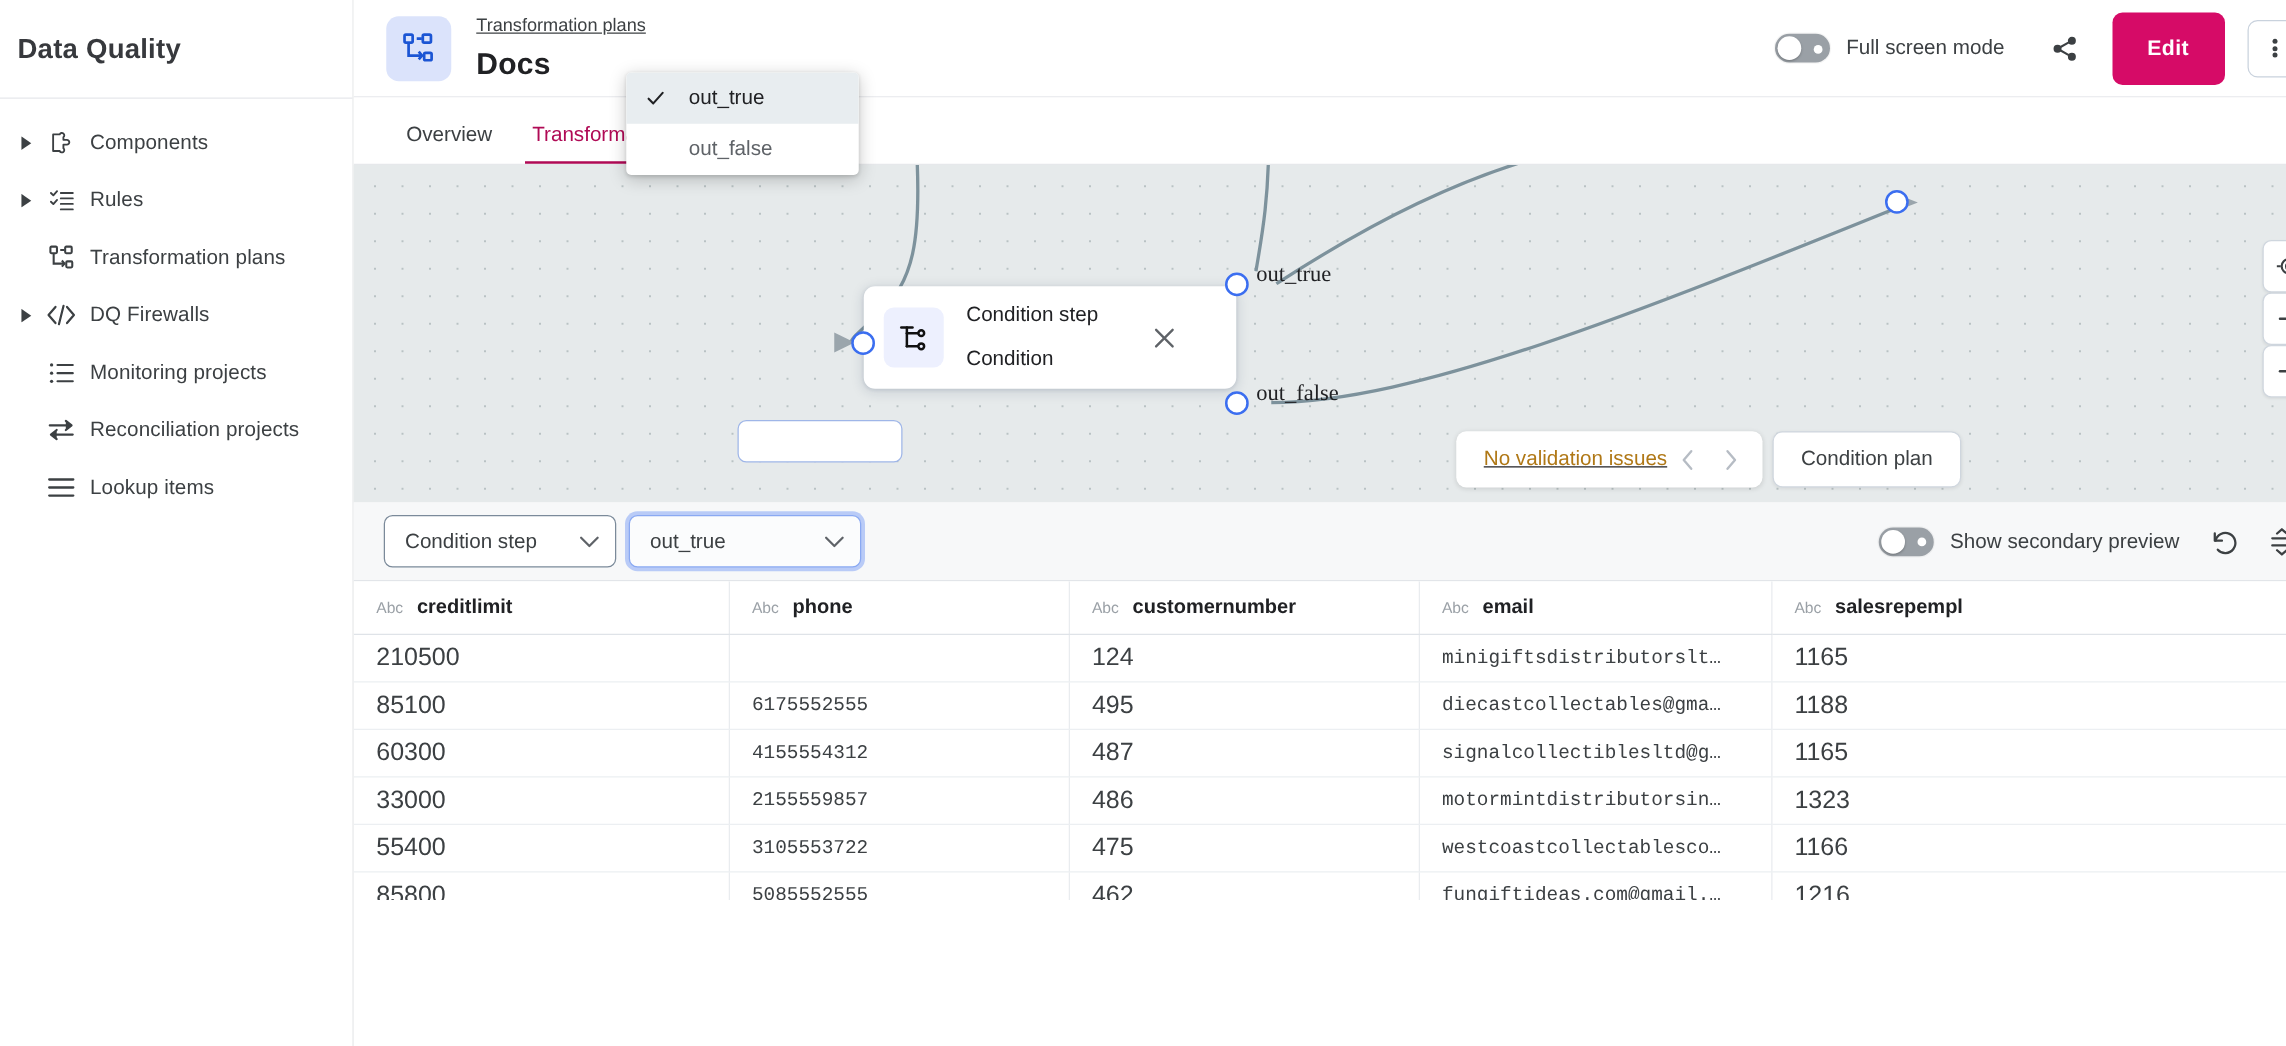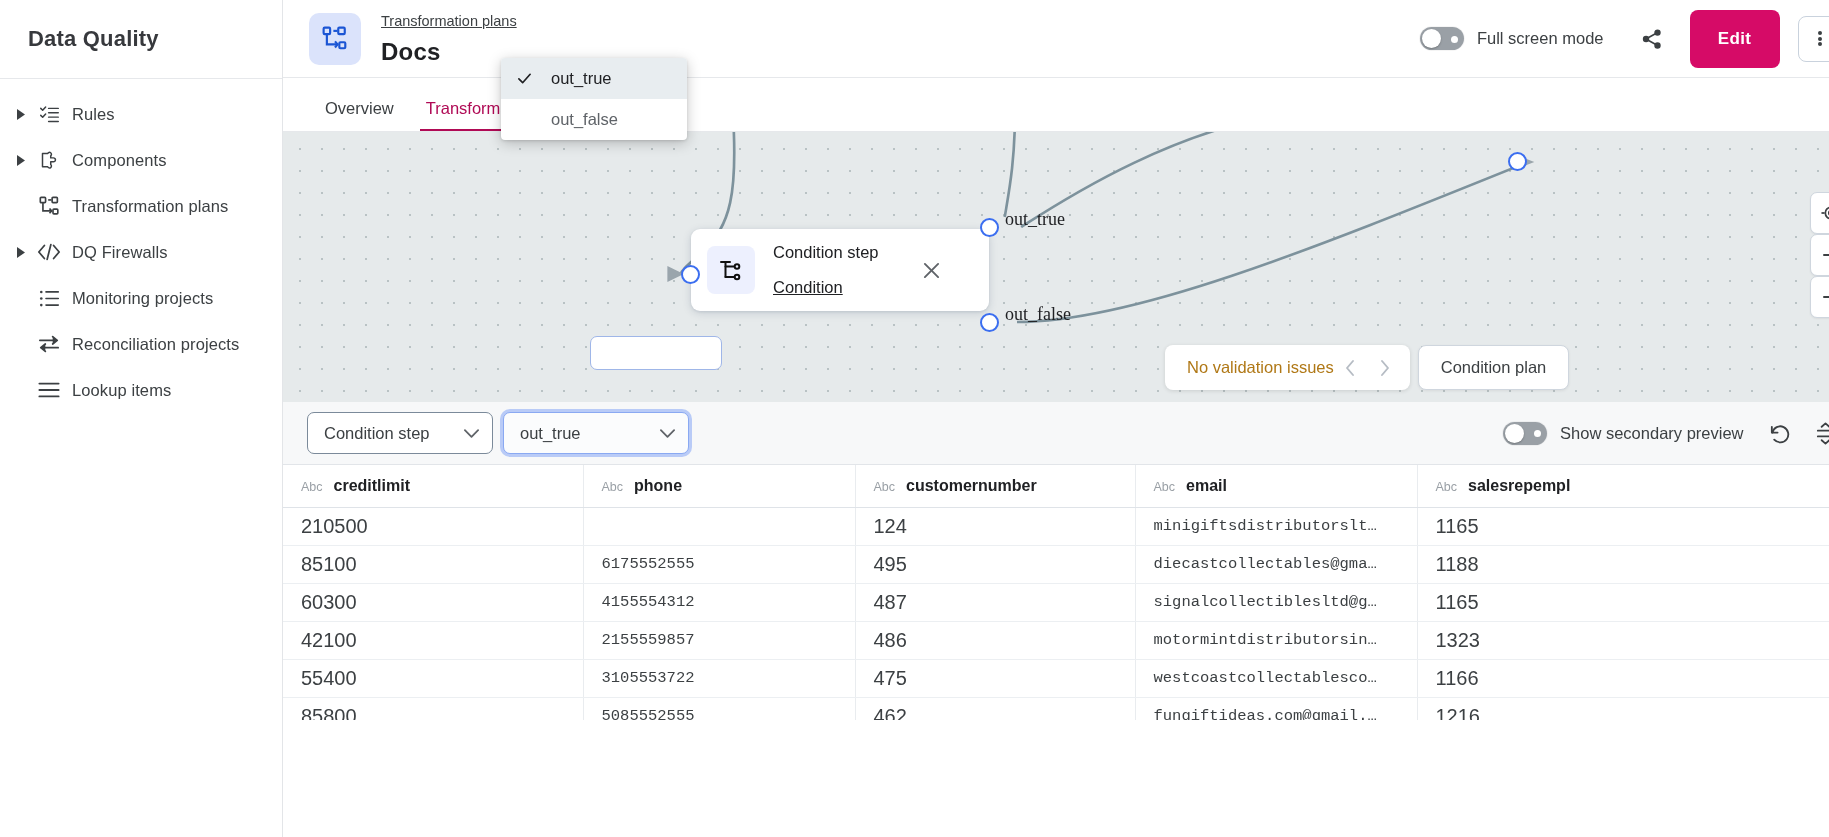--- a/index.html
+++ b/index.html
@@ -15,21 +15,21 @@
   
   .sidebar {
     width: 283px; height: 837px;
     border-right: 1px solid #e3e5e8;
     background: #fff;
     flex: 0 0 283px;
     position: relative;
   }
   .sidebar-title {
     font-size: 22px; font-weight: bold; color: #37393d;
-    padding: 26px 0 0 28px; letter-spacing: .2px;
+    padding: 26px 0 0 14px; letter-spacing: .2px;
   }
   .sidebar-sep { margin-top: 26px; border-top: 1px solid #e6e8eb; }
   .nav { padding-top: 12px; }
   .nav-item {
     display: flex; align-items: center; height: 46px;
     padding-left: 10px; cursor: pointer; position: relative;
   }
   .caret {
     width: 22px; flex: 0 0 22px; display: flex; align-items: center;
     justify-content: center; color: #3c4043;
@@ -130,21 +130,21 @@
     box-shadow: 0 2px 10px rgba(24,39,75,.14), 0 1px 3px rgba(24,39,75,.1);
     display: flex; align-items: center; padding: 14px 16px;
     cursor: pointer;
   }
   .node-ico {
     width: 48px; height: 48px; border-radius: 8px; background: #edf0fe;
     display: flex; align-items: center; justify-content: center; flex: 0 0 48px;
   }
   .node-text { margin-left: 18px; }
   .node-t1 { font-size: 16.5px; color: #202124; }
-  .node-t2 { font-size: 16.5px; color: #202124; margin-top: 16px; text-decoration: underline; }
+  .node-t2 { font-size: 16.5px; color: #202124; margin-top: 16px; }
   .node-x {
     margin-left: 40px; width: 26px; height: 26px; display: flex;
     align-items: center; justify-content: center; color: #5f6368; cursor: pointer;
   }
   .port {
     position: absolute; width: 19px; height: 19px; border-radius: 50%;
     background: #fff; border: 2px solid #3b6ef0; cursor: pointer;
   }
   .port-label {
     position: absolute; font-family: "Liberation Serif", serif;
@@ -158,21 +158,21 @@
     align-items: center; justify-content: center; cursor: pointer;
     box-shadow: 0 1px 2px rgba(0,0,0,.06); color: #3c4043;
   }
 
   .validbar {
     position: absolute; left: 882px; bottom: 12px;
     display: flex; align-items: stretch; gap: 8px; z-index: 6;
   }
   .valid-pill {
     background: #fff; border-radius: 8px; display: flex; align-items: center;
-    padding: 0 8px 0 22px; box-shadow: 0 1px 4px rgba(0,0,0,.12); height: 45px;
+    padding: 0 8px 0 22px; box-shadow: 0 1px 4px rgba(0,0,0,.12); height: 45px; text-decoration: underline;
   }
   .valid-text { font-size: 16.5px; color: #b07816; white-space: nowrap; }
   .valid-arrow {
     width: 34px; height: 45px; display: flex; align-items: center;
     justify-content: center; color: #b6bcc4; cursor: pointer; font-size: 20px;
   }
   .valid-btn {
     background: #fff; border: 1px solid #cfd6de; border-radius: 8px; height: 45px;
     padding: 0 22px; font-size: 16.5px; color: #3c4043; cursor: pointer;
     display: flex; align-items: center; box-shadow: 0 1px 3px rgba(0,0,0,.07);
@@ -253,52 +253,52 @@
 </style>
 </head>
 <body>
 
 <div id="app">
 
   <aside class="sidebar">
     <div class="sidebar-title">Data Quality</div>
     <div class="sidebar-sep"></div>
     <nav class="nav">
+
+      <div class="nav-item">
+        <span class="caret">
+          <svg width="9" height="11" viewBox="0 0 9 11">
+              <path d="M0 0 L8 5.5 L0 11 Z" fill="currentColor"></path>
+            </svg>
+        </span>
+        <span class="nav-icon">
+          <svg width="21" height="21" viewBox="0 0 24 24" fill="none" stroke="currentColor" stroke-width="1.7" stroke-linejoin="round">
+            <path d="M4 4 h6 a2.2 2.2 0 1 1 3.4 2.6 V9 h3.2 a2.2 2.2 0 1 1 0 4.4 h-3.2 v3.2 a2.2 2.2 0 1 1-3.4 2.6 H4 Z"></path>
+          </svg>
+        </span>
+        <span class="nav-label">Components</span>
+      </div>
 
       <div class="nav-item">
         <span class="caret">
           <svg width="9" height="11" viewBox="0 0 9 11">
               <path d="M0 0 L8 5.5 L0 11 Z" fill="currentColor"></path>
             </svg>
         </span>
         <span class="nav-icon">
           <svg width="21" height="21" viewBox="0 0 24 24" fill="none" stroke="currentColor" stroke-width="1.7" stroke-linecap="round" stroke-linejoin="round">
             <polyline points="2,5 4.2,7.2 7.6,3.4"></polyline>
               <polyline points="2,13 4.2,15.2 7.6,11.4"></polyline>
             <line x1="11" y1="5" x2="22" y2="5"></line>
               <line x1="11" y1="10" x2="22" y2="10"></line>
             <line x1="11" y1="15" x2="22" y2="15"></line>
               <line x1="11" y1="20" x2="22" y2="20"></line>
           </svg>
         </span>
         <span class="nav-label">Rules</span>
-      </div>
-
-      <div class="nav-item">
-        <span class="caret">
-          <svg width="9" height="11" viewBox="0 0 9 11">
-              <path d="M0 0 L8 5.5 L0 11 Z" fill="currentColor"></path>
-            </svg>
-        </span>
-        <span class="nav-icon">
-          <svg width="21" height="21" viewBox="0 0 24 24" fill="none" stroke="currentColor" stroke-width="1.7" stroke-linejoin="round">
-            <path d="M4 4 h6 a2.2 2.2 0 1 1 3.4 2.6 V9 h3.2 a2.2 2.2 0 1 1 0 4.4 h-3.2 v3.2 a2.2 2.2 0 1 1-3.4 2.6 H4 Z"></path>
-          </svg>
-        </span>
-        <span class="nav-label">Components</span>
       </div>
 
       <div class="nav-item">
         <span class="caret"></span>
         <span class="nav-icon">
           <svg width="21" height="21" viewBox="0 0 24 24" fill="none" stroke="currentColor" stroke-width="1.9">
             <rect x="1.5" y="1.5" width="6" height="6" rx="1"></rect>
             <rect x="15" y="1.5" width="6" height="6" rx="1"></rect>
             <rect x="16" y="15" width="5.5" height="5.5" rx="1"></rect>
             <path d="M10.5 4.5 h3.8"></path>
@@ -589,21 +589,21 @@
             <td>1188</td>
           </tr>
           <tr>
             <td>60300</td>
             <td class="mono">4155554312</td>
             <td>487</td>
             <td class="mono">signalcollectiblesltd@g…</td>
             <td>1165</td>
           </tr>
           <tr>
-            <td>42100</td>
+            <td>33000</td>
             <td class="mono">2155559857</td>
             <td>486</td>
             <td class="mono">motormintdistributorsin…</td>
             <td>1323</td>
           </tr>
           <tr>
             <td>55400</td>
             <td class="mono">3105553722</td>
             <td>475</td>
             <td class="mono">westcoastcollectablesco…</td>

